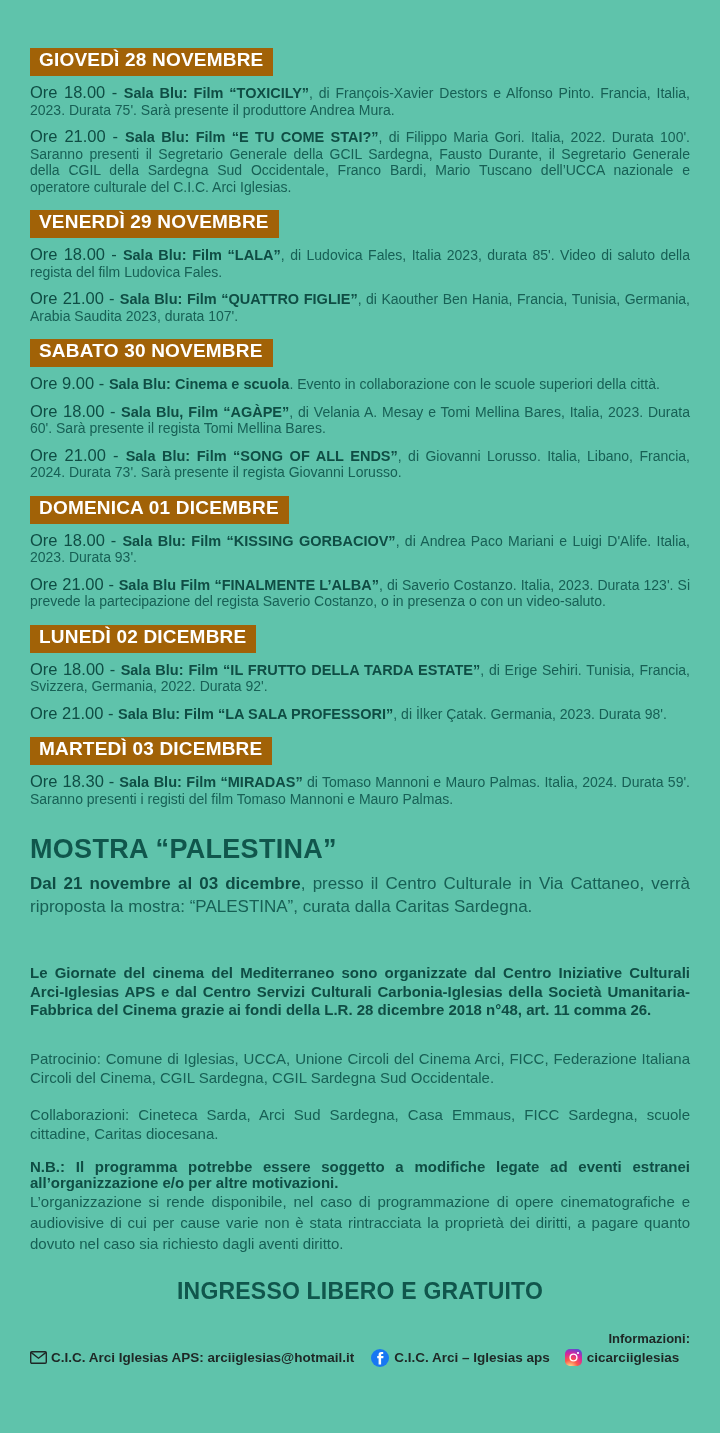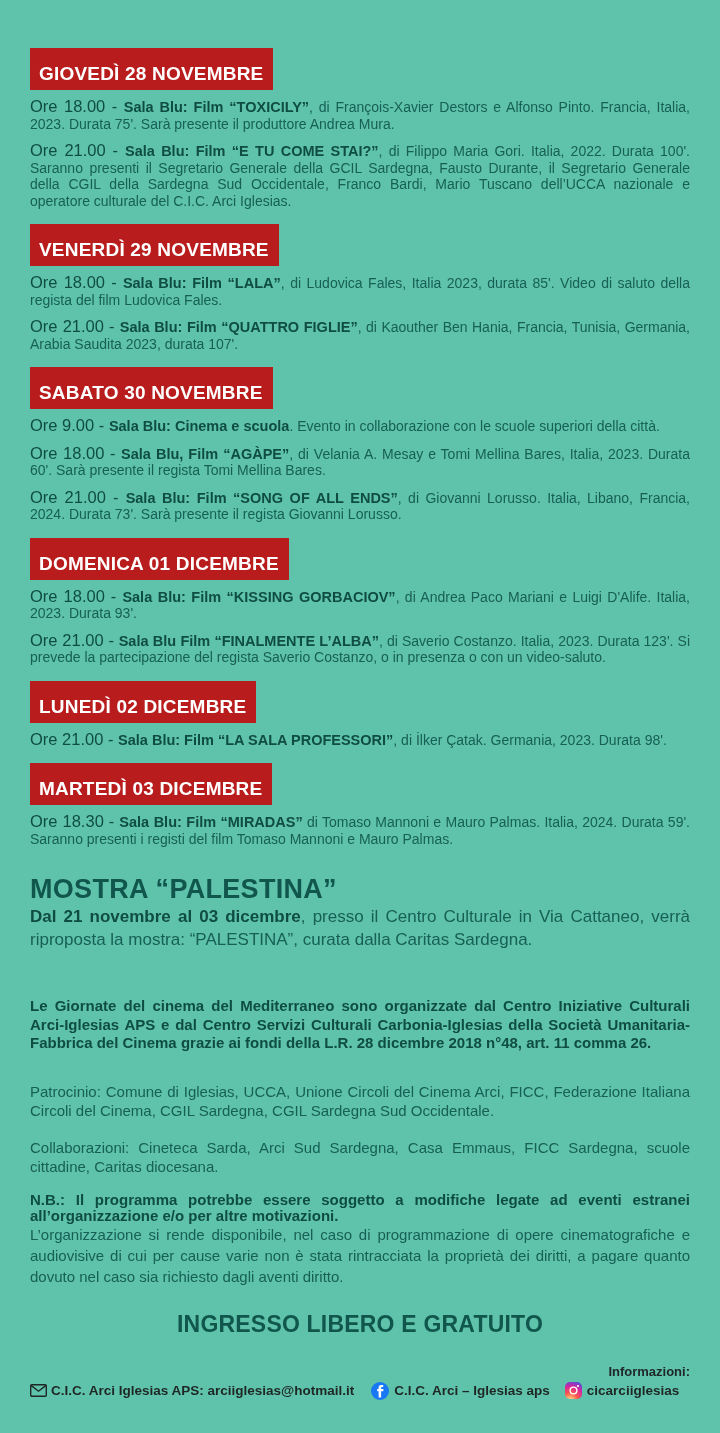--- a/index.html
+++ b/index.html
@@ -11,26 +11,26 @@
     font-family: "Liberation Sans", "DejaVu Sans", sans-serif;
     color: #12544a;
     padding: 48px 30px 0 30px;
     overflow: hidden;
   }
 
   
   .day-section { margin-bottom: 15px; }
   .banner {
     display: inline-block;
-    background: #b91c1c;
+    background: #a16207;
     color: #ffffff;
     font-size: 19px;
     font-weight: 800;
     letter-spacing: 0.2px;
-    padding: 15px 10px 5px 9px;
+    padding: 1px 10px 5px 9px;
     margin-bottom: 8px;
   }
   .event {
     text-align: justify;
     font-size: 14px;
     line-height: 16.5px;
     margin-bottom: 10px;
     color: #176055;
   }
   .event .time {
@@ -44,20 +44,21 @@
     color: #0f4d44;
   }
 
   
   .mostra { margin-top: 27px; }
   .mostra-title {
     font-size: 27px;
     font-weight: 800;
     letter-spacing: 0.3px;
     color: #10564c;
+    margin-bottom: 7px;
   }
   .mostra-para {
     font-size: 17px;
     line-height: 23px;
     text-align: justify;
     color: #176055;
   }
   .mostra-para .lead { font-weight: 800; color: #0f4d44; }
 
   
@@ -171,20 +172,21 @@
 
   <p class="event"><span class="time">Ore 21.00 - </span><span class="title">Sala Blu Film “FINALMENTE L’ALBA”</span><span class="details">, di Saverio Costanzo. Italia, 2023. Durata 123'. Si prevede la partecipazione del regista Saverio Costanzo, o in presenza o con un video-saluto.</span></p>
 </div>
   </section>
 
   <section class="day-section">
     <div class="banner">
       <span>LUNEDÌ 02 DICEMBRE</span>
     </div>
     <div>
+  <p class="event"><span class="time">Ore 18.00 - </span><span class="title">Sala Blu: Film “IL FRUTTO DELLA TARDA ESTATE”</span><span class="details">, di Erige Sehiri. Tunisia, Francia, Svizzera, Germania, 2022. Durata 92'.</span></p>
 
   <p class="event"><span class="time">Ore 21.00 - </span><span class="title">Sala Blu: Film “LA SALA PROFESSORI”</span><span class="details">, di İlker Çatak. Germania, 2023. Durata 98'.</span></p>
 </div>
   </section>
 
   <section class="day-section">
     <div class="banner">
       <span>MARTEDÌ 03 DICEMBRE</span>
     </div>
     <div>

